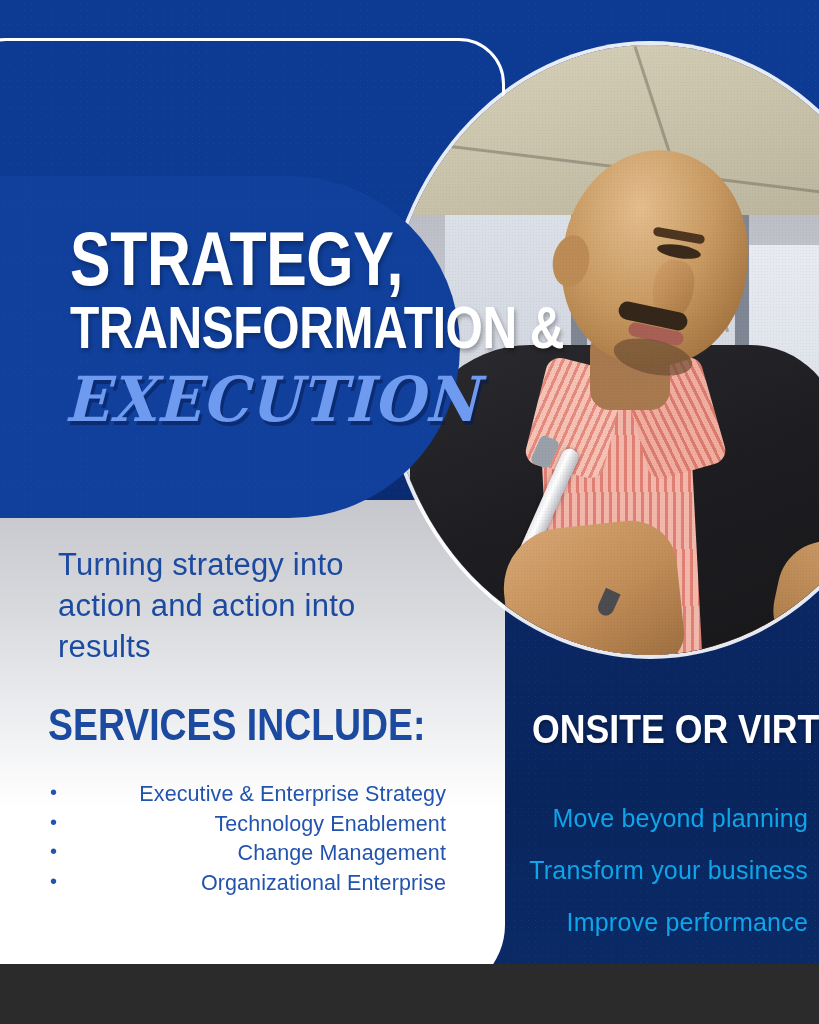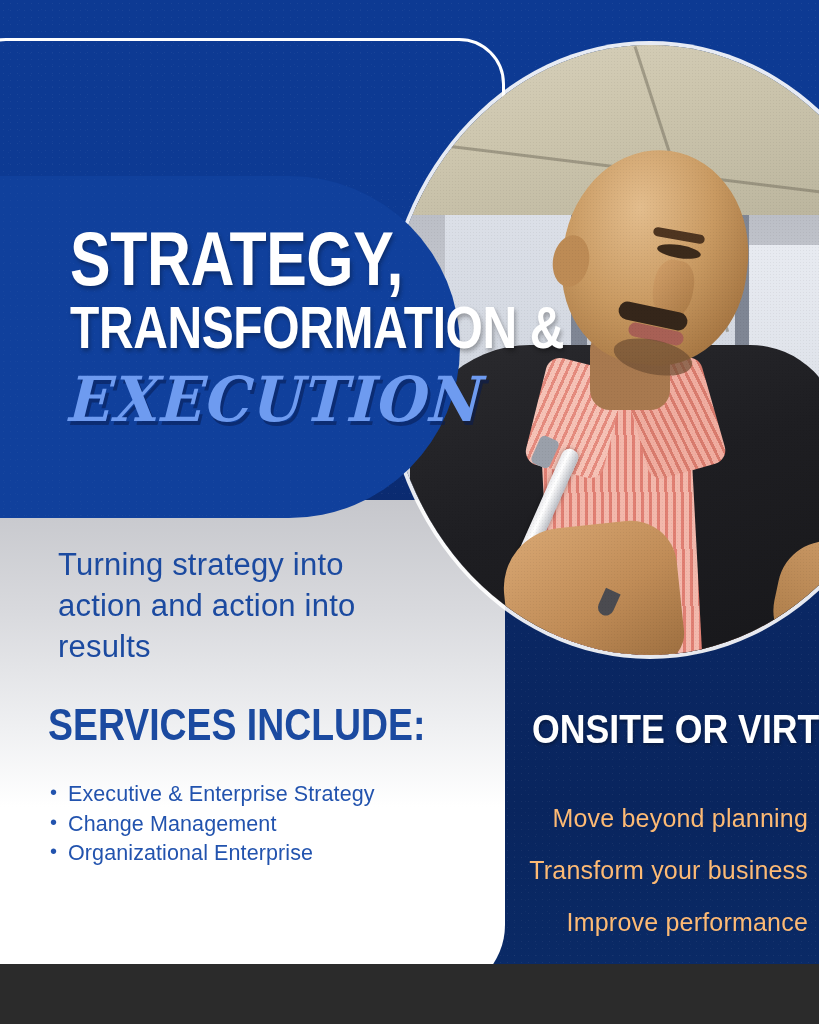--- a/index.html
+++ b/index.html
@@ -305,20 +305,21 @@
     white-space: nowrap;
   }
   .services-list {
     position: absolute;
     left: 46px;
     top: 780px;
     width: 400px;
     margin: 0;
     padding: 0;
     list-style: none;
+    text-align: right;
   }
   .services-list li {
     position: relative;
     color: #2253AE;
     font-size: 21.5px;
     line-height: 1.38;
     padding-left: 22px;
     letter-spacing: .1px;
   }
   .services-list li::before {
@@ -343,21 +344,21 @@
     transform-origin: left center;
     white-space: nowrap;
     text-shadow: 1px 2px 4px rgba(0,0,0,.35);
   }
   .right-lines {
     position: absolute;
     right: 11px;
     top: 806px;
     width: 300px;
     text-align: right;
-    color: #fdba74;
+    color: #0ea5e9;
     font-size: 25px;
     line-height: 1;
   }
   .right-lines div { margin-bottom: 27px; letter-spacing:.2px; }
   .right-lines div:last-child { margin-bottom: 0; }
 </style>
 </head>
 <body>
 
 <div id="poster">
@@ -421,20 +422,21 @@
     <div class="hl-line2">TRANSFORMATION &amp;</div>
     <div class="hl-line3">EXECUTION</div>
   </div>
 
   <div class="subtitle">Turning strategy into action and action into results</div>
 
   <div class="services-title">SERVICES INCLUDE:</div>
 
   <ul class="services-list">
     <li>Executive &amp; Enterprise Strategy</li>
+    <li>Technology Enablement</li>
     <li>Change Management</li>
     <li>Organizational Enterprise</li>
   </ul>
 
   <div class="right-title">ONSITE OR VIRTUAL</div>
 
   <div class="right-lines">
     <div>Move beyond planning</div>
     <div>Transform your business</div>
     <div>Improve performance</div>

